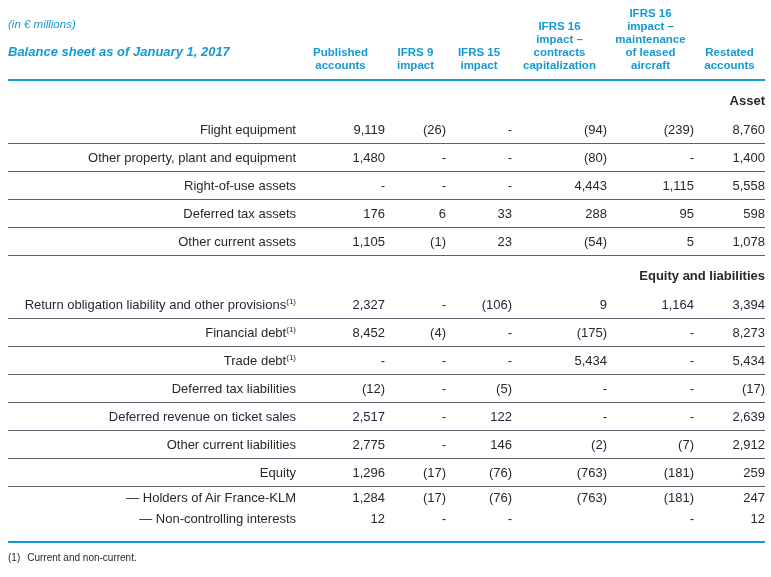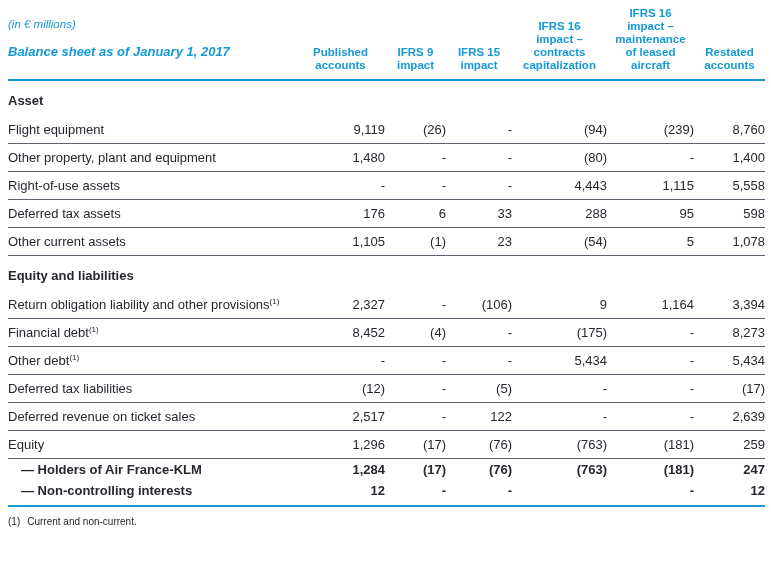--- a/index.html
+++ b/index.html
@@ -54,24 +54,24 @@
   tbody td { font-size: 13px; color: #272730; }
   tr.row-section td {
     font-weight: bold;
     padding: 12px 0 8px 0;
   }
   tr.row-data td {
     height: 25px;
     border-bottom: 1px solid #5c6270;
     padding: 1px 0;
   }
-  tr.row-sub td { padding: 2px 0; height: 17px; font-weight: bold; }
+  tr.row-sub td { padding: 2px 0; height: 17px; }
   tr.row-sub td.label-cell { padding-left: 13px; }
-  tr.row-sub:last-child td { padding-bottom: 6px; }
-  td.label-cell { text-align: left; }
+  tr.row-sub:last-child td { padding-bottom: 14px; }
+  td.label-cell { text-align: right; }
   td.num-cell { text-align: right; }
   sup.fn {
     font-size: 8px;
     line-height: 0;
     vertical-align: super;
     letter-spacing: 0;
   }
   .footnote {
     margin-top: 9px;
     font-size: 10px;
@@ -185,21 +185,21 @@
         <tr class="row-data">
           <td class="label-cell"><span>Financial debt</span><sup class="fn">(1)</sup></td>
           <td class="num-cell">8,452</td>
           <td class="num-cell">(4)</td>
           <td class="num-cell">-</td>
           <td class="num-cell">(175)</td>
           <td class="num-cell">-</td>
           <td class="num-cell">8,273</td>
         </tr>
         <tr class="row-data">
-          <td class="label-cell"><span>Other debt</span><sup class="fn">(1)</sup></td>
+          <td class="label-cell"><span>Trade debt</span><sup class="fn">(1)</sup></td>
           <td class="num-cell">-</td>
           <td class="num-cell">-</td>
           <td class="num-cell">-</td>
           <td class="num-cell">5,434</td>
           <td class="num-cell">-</td>
           <td class="num-cell">5,434</td>
         </tr>
         <tr class="row-data">
           <td class="label-cell"><span>Deferred tax liabilities</span></td>
           <td class="num-cell">(12)</td>
@@ -210,20 +210,29 @@
           <td class="num-cell">(17)</td>
         </tr>
         <tr class="row-data">
           <td class="label-cell"><span>Deferred revenue on ticket sales</span></td>
           <td class="num-cell">2,517</td>
           <td class="num-cell">-</td>
           <td class="num-cell">122</td>
           <td class="num-cell">-</td>
           <td class="num-cell">-</td>
           <td class="num-cell">2,639</td>
+        </tr>
+        <tr class="row-data">
+          <td class="label-cell"><span>Other current liabilities</span></td>
+          <td class="num-cell">2,775</td>
+          <td class="num-cell">-</td>
+          <td class="num-cell">146</td>
+          <td class="num-cell">(2)</td>
+          <td class="num-cell">(7)</td>
+          <td class="num-cell">2,912</td>
         </tr>
         <tr class="row-data">
           <td class="label-cell"><span>Equity</span></td>
           <td class="num-cell">1,296</td>
           <td class="num-cell">(17)</td>
           <td class="num-cell">(76)</td>
           <td class="num-cell">(763)</td>
           <td class="num-cell">(181)</td>
           <td class="num-cell">259</td>
         </tr>

